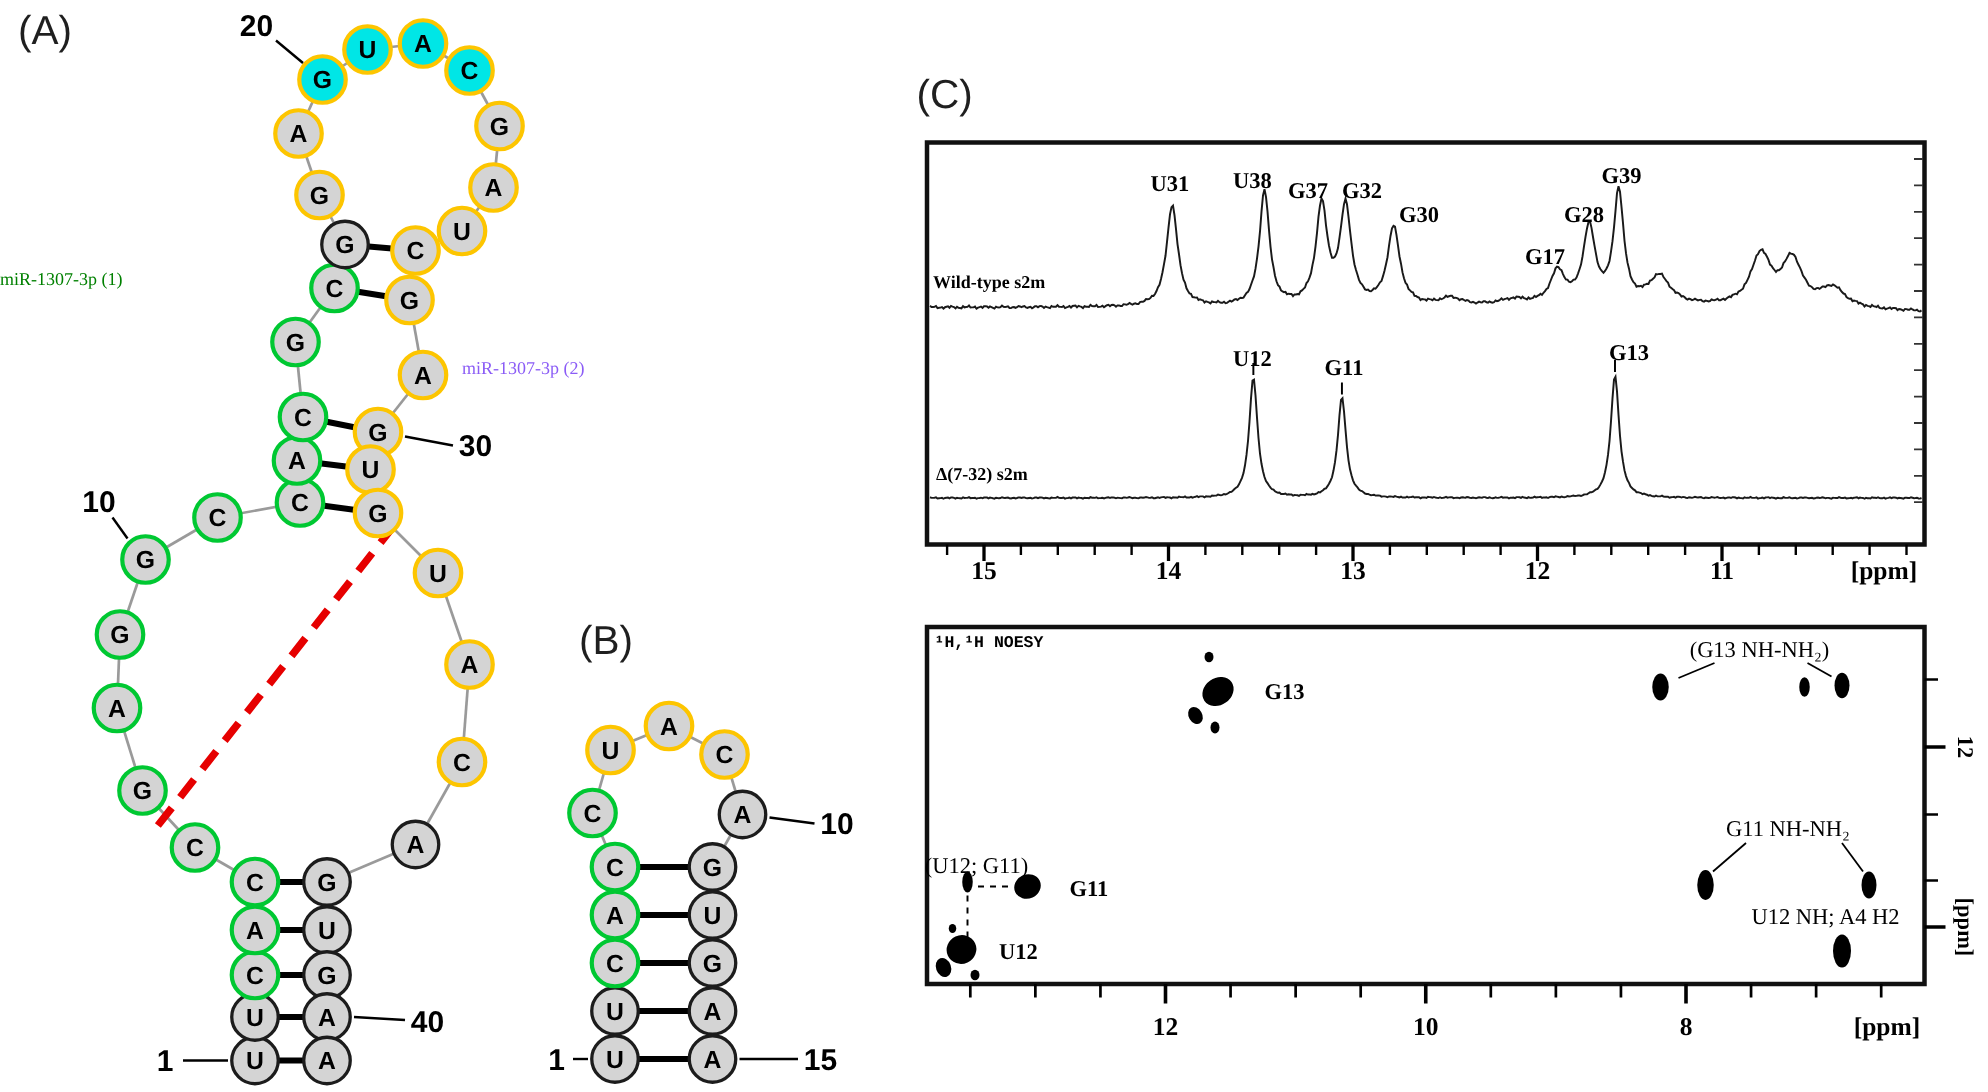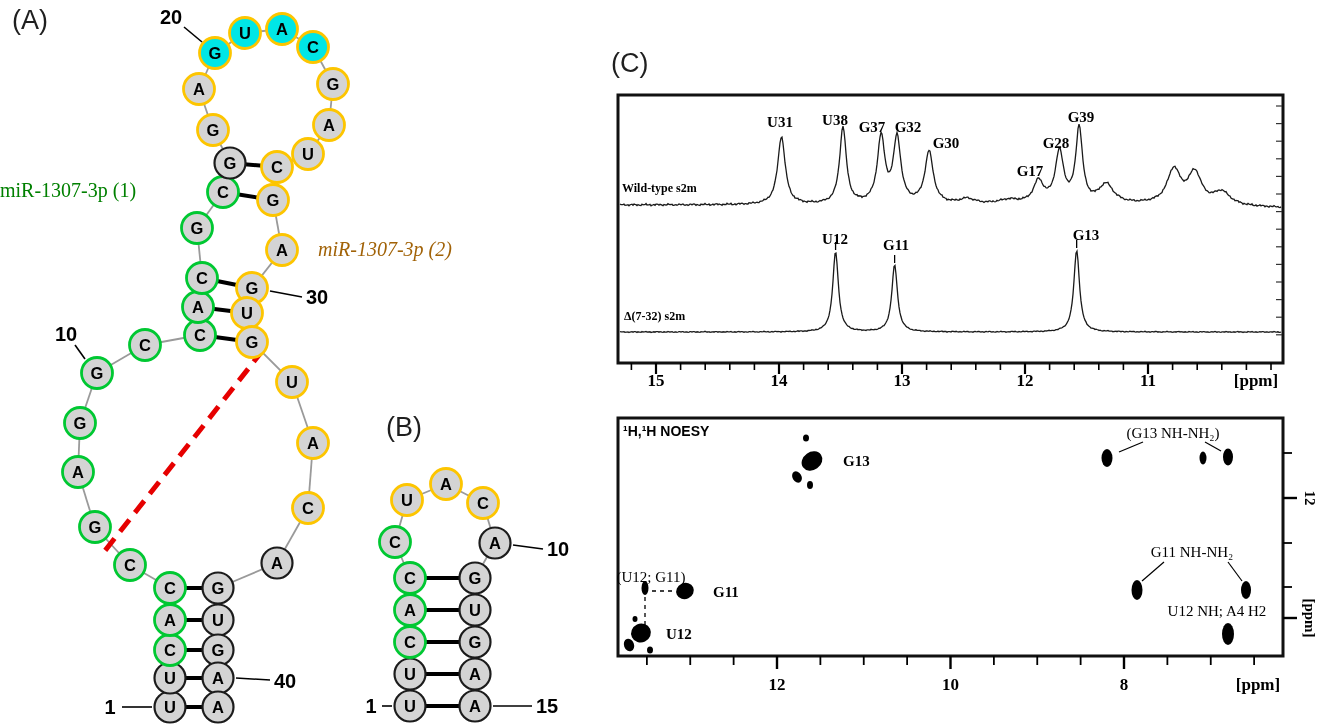--- a/index.html
+++ b/index.html
@@ -1,23 +1,23 @@
 <!DOCTYPE html>
 <html><head>
 <meta charset="utf-8">
 <style>
   html,body{margin:0;padding:0;background:#fff;}
   #fig{position:relative;width:1325px;height:728px;background:#fff;overflow:hidden;
        font-family:"Liberation Sans",sans-serif;}
   #gfx{position:absolute;left:0;top:0;}
   .ovl{position:absolute;white-space:nowrap;}
   .panel-letter{font-family:"Liberation Sans",sans-serif;font-size:27px;color:#1f1f1f;}
-  .mir{font-family:"Liberation Serif",serif;font-size:20px;text-align:center;}
+  .mir{font-family:"Liberation Serif",serif;font-size:12px;text-align:center;}
   .specname{font-family:"Liberation Serif",serif;font-weight:bold;font-size:12px;color:#000;}
-  .noesytitle{font-family:Liberation Sans, sans-serif;font-weight:bold;font-size:14px;color:#000;}
+  .noesytitle{font-family:Liberation Mono, monospace;font-weight:bold;font-size:11px;color:#000;}
 </style>
 </head>
 <body>
 
 <div id="fig">
   <svg id="gfx" width="1325" height="728" viewBox="0 0 1325 728">
       <g>
         <line x1="170" y1="707" x2="170" y2="678" stroke="#9a9a9a" stroke-width="1.8"></line>
         <line x1="170" y1="678" x2="170" y2="650" stroke="#9a9a9a" stroke-width="1.8"></line>
         <line x1="170" y1="650" x2="170" y2="620" stroke="#9a9a9a" stroke-width="1.8"></line>
@@ -340,19 +340,19 @@
         <text x="713" y="597" text-anchor="start" font-family="&quot;Liberation Serif&quot;,serif" font-size="15" font-weight="bold" fill="#000">G11</text>
         <text x="651" y="582" text-anchor="middle" font-family="&quot;Liberation Serif&quot;,serif" font-size="15" font-weight="normal" fill="#000">(U12; G11)</text>
         <text x="666" y="639" text-anchor="start" font-family="&quot;Liberation Serif&quot;,serif" font-size="15" font-weight="bold" fill="#000">U12</text>
         <text x="1192" y="557" text-anchor="middle" font-family="&quot;Liberation Serif&quot;,serif" font-size="15" font-weight="normal" fill="#000">G11 NH-NH₂</text>
         <text x="1217" y="616" text-anchor="middle" font-family="&quot;Liberation Serif&quot;,serif" font-size="15" font-weight="normal" fill="#000">U12 NH; A4 H2</text>
       </g>
     </svg>
 
   <div class="ovl panel-letter" style="left:12px;top:5px;">(A)</div>
   <div class="ovl mir" style="left:0px;top:179px;color:#008000;">miR-1307-3p (1)</div>
-  <div class="ovl mir" style="left:318px;top:238px;color:#a16207;font-style:italic;">miR-1307-3p (2)</div>
+  <div class="ovl mir" style="left:308px;top:238px;color:#8b5cf6;">miR-1307-3p (2)</div>
   <div class="ovl panel-letter" style="left:386px;top:412px;">(B)</div>
   <div class="ovl panel-letter" style="left:611px;top:48px;">(C)</div>
   <div class="ovl specname" style="left:622px;top:181px;">Wild-type s2m</div>
   <div class="ovl specname" style="left:624px;top:309px;">Δ(7-32) s2m</div>
   <div class="ovl noesytitle" style="left:623px;top:423px;">¹H,¹H NOESY</div>
 </div>
 
 </body></html>

